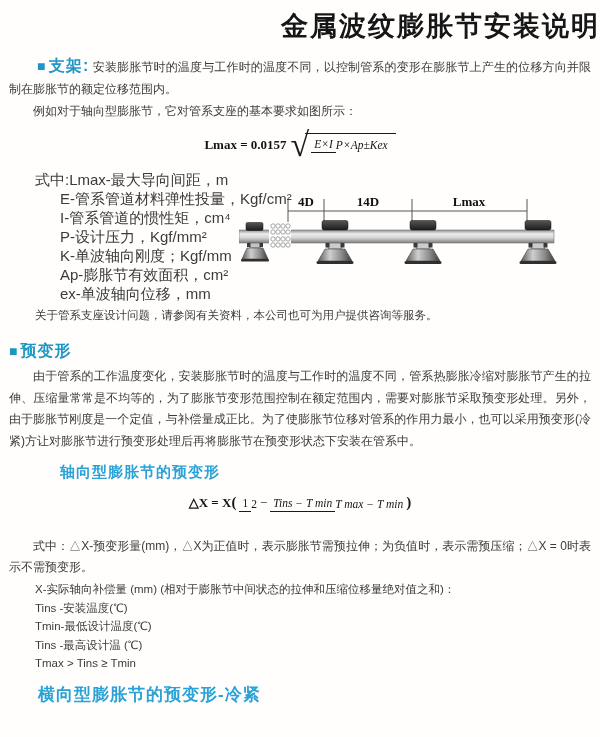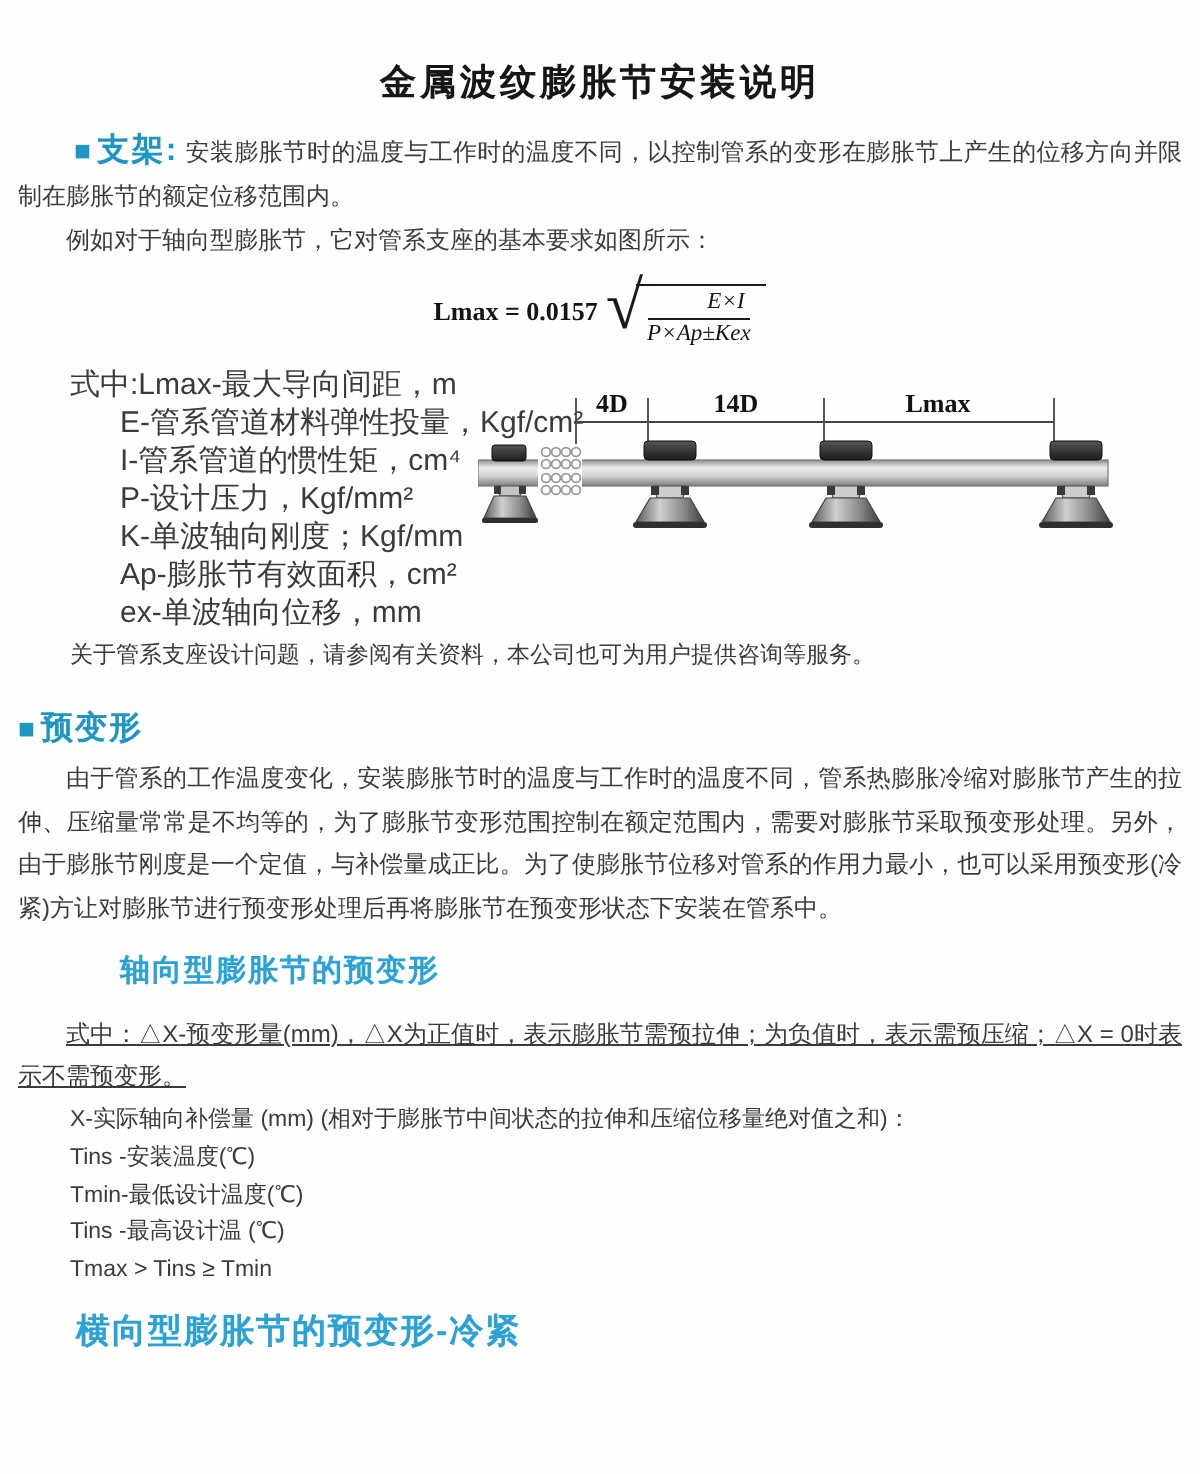--- a/index.html
+++ b/index.html
@@ -1,36 +1,36 @@
 <!DOCTYPE html>
 <html><head>
 <meta charset="utf-8">
 <style>
   html,body{margin:0;padding:0;background:#ffffff;}
   .page{
     position:relative;width:600px;height:737px;margin:0;background:#fffefd;
     font-family:"Liberation Sans",sans-serif;color:#3b3b3b;overflow:hidden;
   }
   .title{
-    margin:0;padding-top:29px;text-align:center;
-    font-size:18px;font-weight:bold;color:#161616;letter-spacing:2px;
+    margin:0;padding-top:8px;text-align:right;
+    font-size:27px;font-weight:bold;color:#161616;letter-spacing:2px;
   }
   .para{margin:0 9px;font-size:12px;line-height:22px;text-align:justify;color:#3b3b3b;}
   .intro{margin-top:11px;text-indent:28px;}
   .indent{text-indent:24px;}
   .sec-head{color:#1d96c4;font-size:16px;font-weight:bold;letter-spacing:1px;}
   .sq{font-size:14px;margin-right:2px;color:#1d96c4;}
   .sec2{margin:16px 0 0 9px;font-size:16px;font-weight:bold;color:#1d96c4;letter-spacing:1px;}
   .subhead{margin:11px 0 12px 60px;font-size:15px;font-weight:bold;color:#2aa2d6;letter-spacing:1px;}
   .subhead2{margin:10px 0 0 38px;font-size:17px;font-weight:bold;color:#2aa2d6;letter-spacing:1px;}
 
   .formula{text-align:center;margin-top:9px;font-family:"Liberation Serif",serif;color:#141414;font-size:13px;}
   .fb{font-weight:bold;margin-top:44px;}
   .it{font-style:italic;}
-  .frac{display:inline-flex;flex-direction:column;text-align:right;vertical-align:middle;font-size:11.5px;line-height:13px;}
+  .frac{display:inline-flex;flex-direction:row;text-align:center;vertical-align:middle;font-size:11.5px;line-height:13px;}
   .frac .num{border-bottom:1px solid #1a1a1a;padding:0 3px 1px;}
   .frac .den{padding-top:1px;}
   .sqrt{display:inline-flex;align-items:flex-start;vertical-align:middle;}
   .radsign{font-size:34px;line-height:32px;font-weight:400;margin:-2px -4px 0 4px;color:#1a1a1a;}
   .radicand{border-top:1.4px solid #1a1a1a;padding:2px 8px 0 6px;margin-top:2px;}
   .f2 .frac{margin:0 3px;}
   .paren{font-size:15px;font-weight:bold;}
 
   .defs{margin:9px 0 0 35px;font-size:15px;line-height:19px;}
   .def-line.sub{margin-left:25px;}
@@ -167,22 +167,31 @@
   </div>
 
   <p class="note-line second">关于管系支座设计问题，请参阅有关资料，本公司也可为用户提供咨询等服务。</p>
 
   <h2 class="sec2"><span class="sq">■</span><span>预变形</span></h2>
 
   <p class="para indent" style="margin-top:4px;line-height:21.5px;">由于管系的工作温度变化，安装膨胀节时的温度与工作时的温度不同，管系热膨胀冷缩对膨胀节产生的拉伸、压缩量常常是不均等的，为了膨胀节变形范围控制在额定范围内，需要对膨胀节采取预变形处理。另外，由于膨胀节刚度是一个定值，与补偿量成正比。为了使膨胀节位移对管系的作用力最小，也可以采用预变形(冷紧)方让对膨胀节进行预变形处理后再将膨胀节在预变形状态下安装在管系中。</p>
 
   <h3 class="subhead">轴向型膨胀节的预变形</h3>
 
-
-  <p class="para indent" style="margin-top:0;line-height:21px;text-decoration:underline;">式中：△X-预变形量(mm)，△X为正值时，表示膨胀节需预拉伸；为负值时，表示需预压缩；△X = 0时表示不需预变形。</p>
+  <div class="formula f2">
+    <span class="fb">△X = X</span><span class="paren">(</span><span class="frac">
+        <span class="num">1</span>
+        <span class="den">2</span>
+      </span><span>−</span><span class="frac it">
+        <span class="num">Tins − T min</span>
+        <span class="den">T max − T min</span>
+      </span><span class="paren">)</span>
+  </div>
+
+  <p class="para indent" style="margin-top:24px;line-height:21px;">式中：△X-预变形量(mm)，△X为正值时，表示膨胀节需预拉伸；为负值时，表示需预压缩；△X = 0时表示不需预变形。</p>
 
   <p class="xline">X-实际轴向补偿量 (mm) (相对于膨胀节中间状态的拉伸和压缩位移量绝对值之和)：</p>
 
   <div class="temp-line">Tins -安装温度(℃)</div>
   <div class="temp-line">Tmin-最低设计温度(℃)</div>
   <div class="temp-line">Tins -最高设计温 (℃)</div>
   <div class="temp-line">Tmax &gt; Tins ≥ Tmin</div>
 
 
   <h3 class="subhead2">横向型膨胀节的预变形-冷紧</h3>

